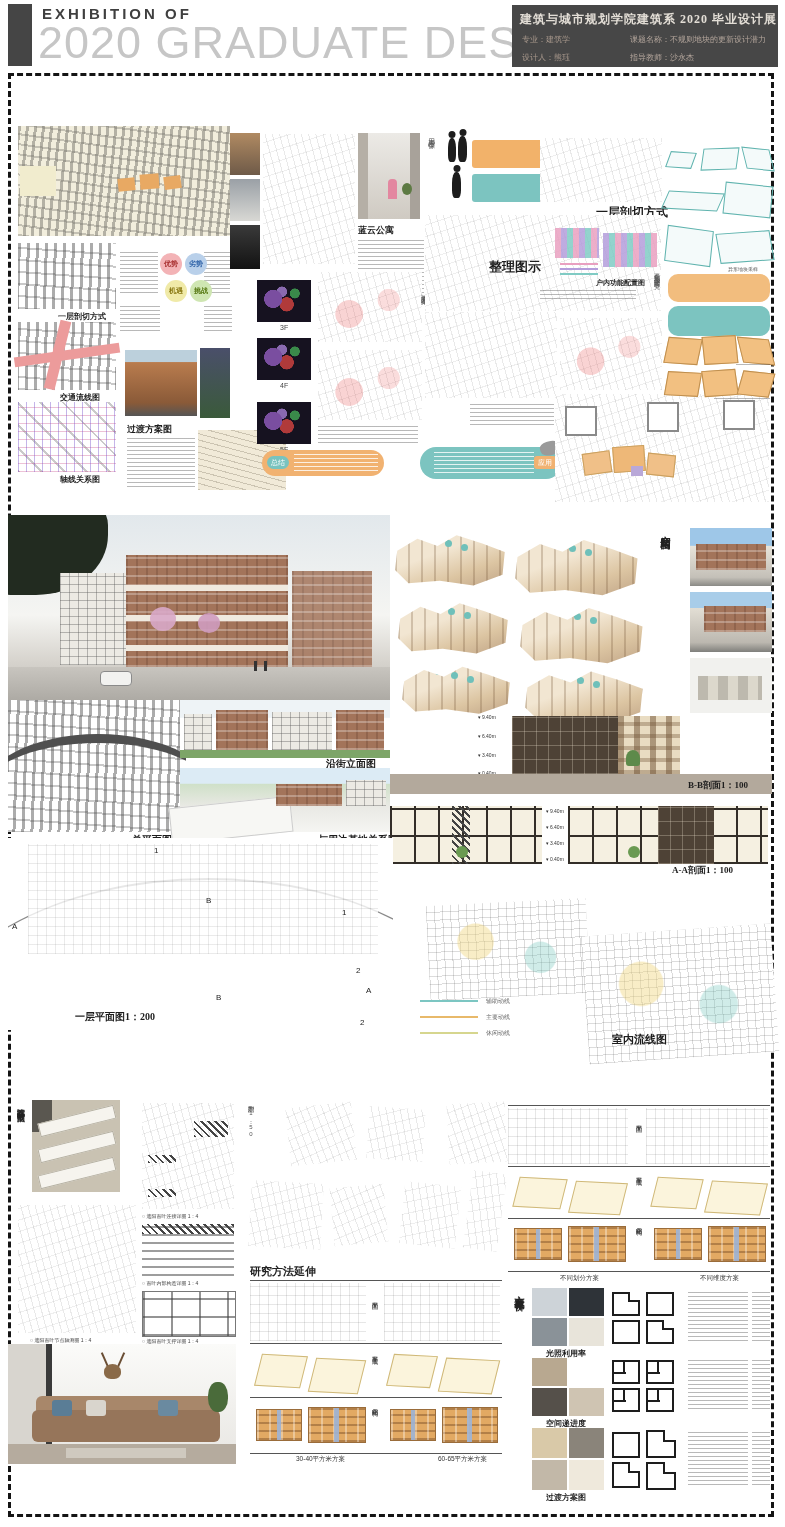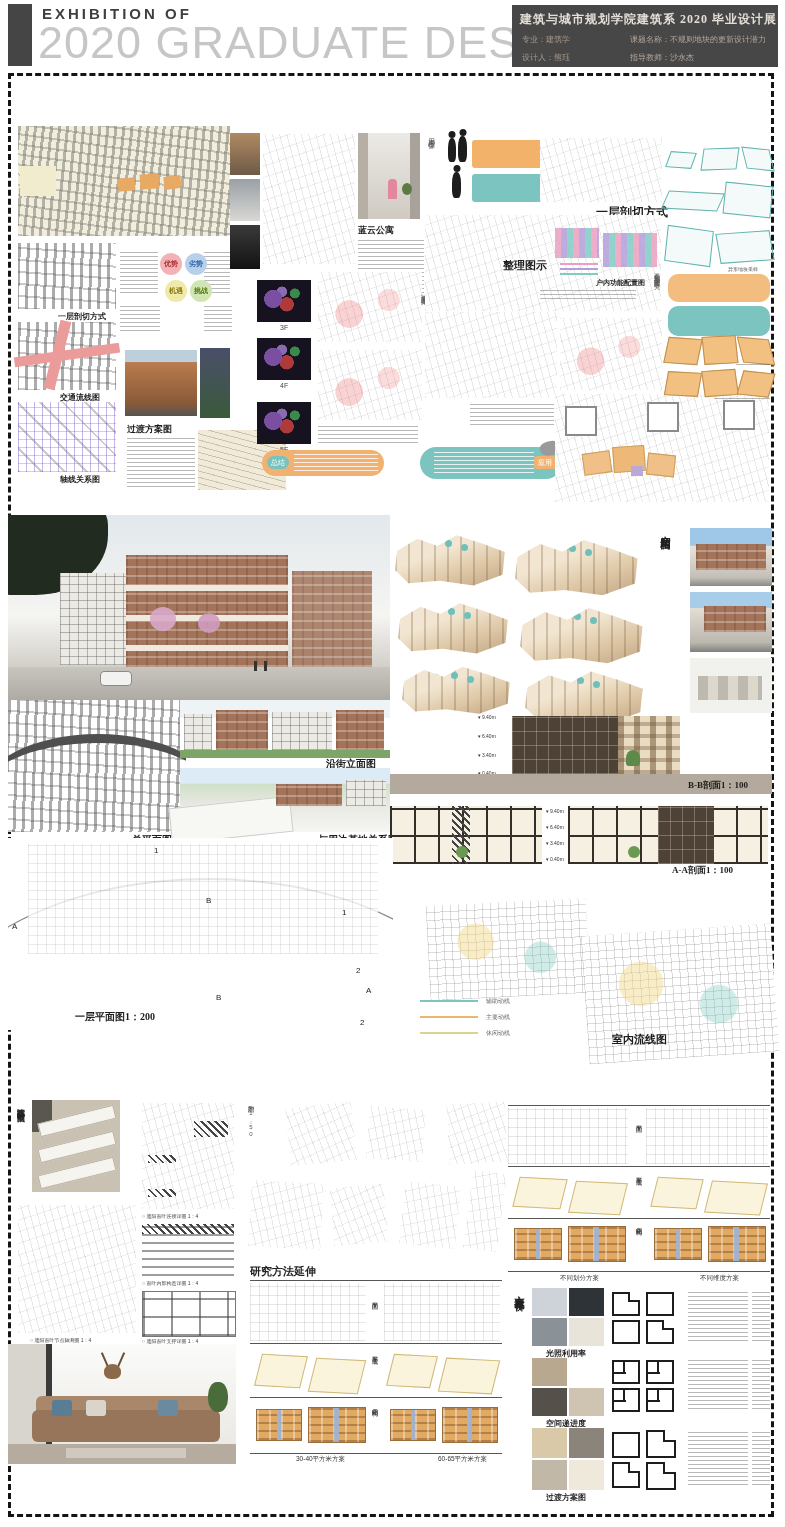--- a/index.html
+++ b/index.html
@@ -134,21 +134,21 @@
   <div class="a txw" style="left:472px;top:140px;width:100px;height:28px;background:#f2b26a;border-radius:3px"></div>
   <div class="a txw" style="left:472px;top:174px;width:100px;height:28px;background:#7cc4c0;border-radius:3px"></div>
 
   <div class="a sk" style="left:540px;top:138px;width:122px;height:64px"></div>
   <div class="a cap ser" style="left:596px;top:204px;font-size:12px">一层剖切方式</div>
   <div class="a sk" style="left:425px;top:215px;width:236px;height:96px">
     <div class="a" style="left:130px;top:13px;width:44px;height:30px;background:repeating-linear-gradient(90deg,#e9a0c0 0 6px,#b39ddb 6px 12px,#80cbc4 12px 18px);opacity:.85"></div>
     <div class="a" style="left:178px;top:18px;width:54px;height:34px;background:repeating-linear-gradient(90deg,#b39ddb 0 6px,#80cbc4 6px 12px,#e9a0c0 12px 18px);opacity:.85"></div>
     <div class="a" style="left:135px;top:48px;width:38px;height:12px;background-image:linear-gradient(#e9a0c0,#e9a0c0),linear-gradient(#b39ddb,#b39ddb),linear-gradient(#80cbc4,#80cbc4);background-size:38px 2px;background-position:0 0,0 5px,0 10px;background-repeat:no-repeat"></div>
   </div>
-  <div class="a cap ser" style="left:503px;top:258px;font-size:11px">整理图示</div>
+  <div class="a cap ser" style="left:489px;top:258px;font-size:13px">整理图示</div>
   <div class="a cap ser" style="left:596px;top:278px;font-size:7px">户内功能配置图</div>
   <div class="a tx" style="left:540px;top:290px;width:96px;height:12px"></div>
   <div class="a sk" style="left:425px;top:312px;width:132px;height:86px"></div>
   <div class="a skr" style="left:560px;top:318px;width:102px;height:72px"></div>
   <div class="a tx" style="left:470px;top:404px;width:84px;height:24px"></div>
 
   <div class="a sk" style="left:555px;top:394px;width:214px;height:108px">
     <div class="a" style="left:10px;top:12px;width:28px;height:26px;border:2px solid #8a8a8a;background:#fff"></div>
     <div class="a" style="left:92px;top:8px;width:28px;height:26px;border:2px solid #8a8a8a;background:#fff"></div>
     <div class="a" style="left:168px;top:6px;width:28px;height:26px;border:2px solid #8a8a8a;background:#fff"></div>

